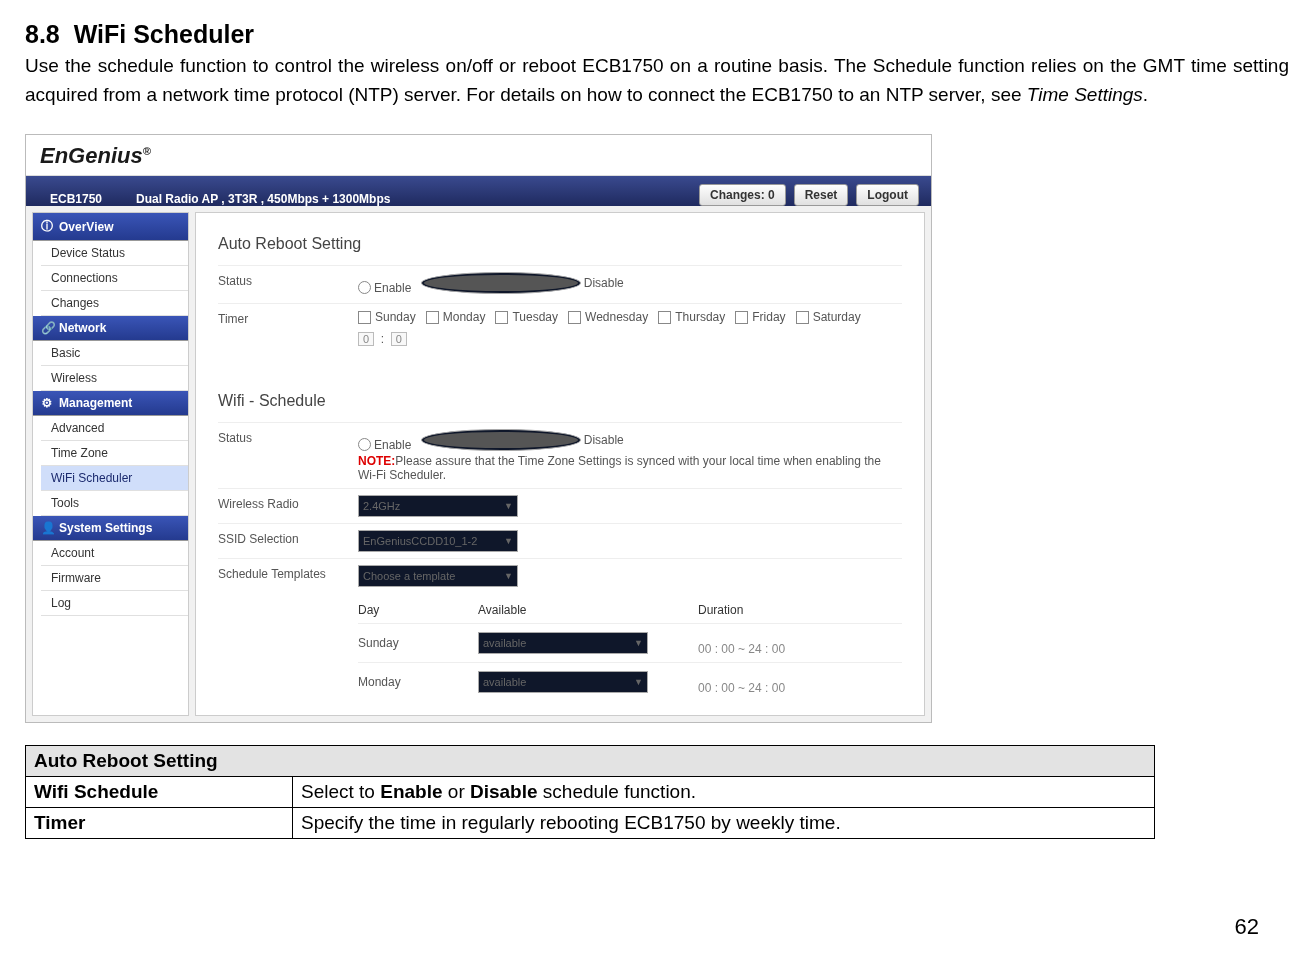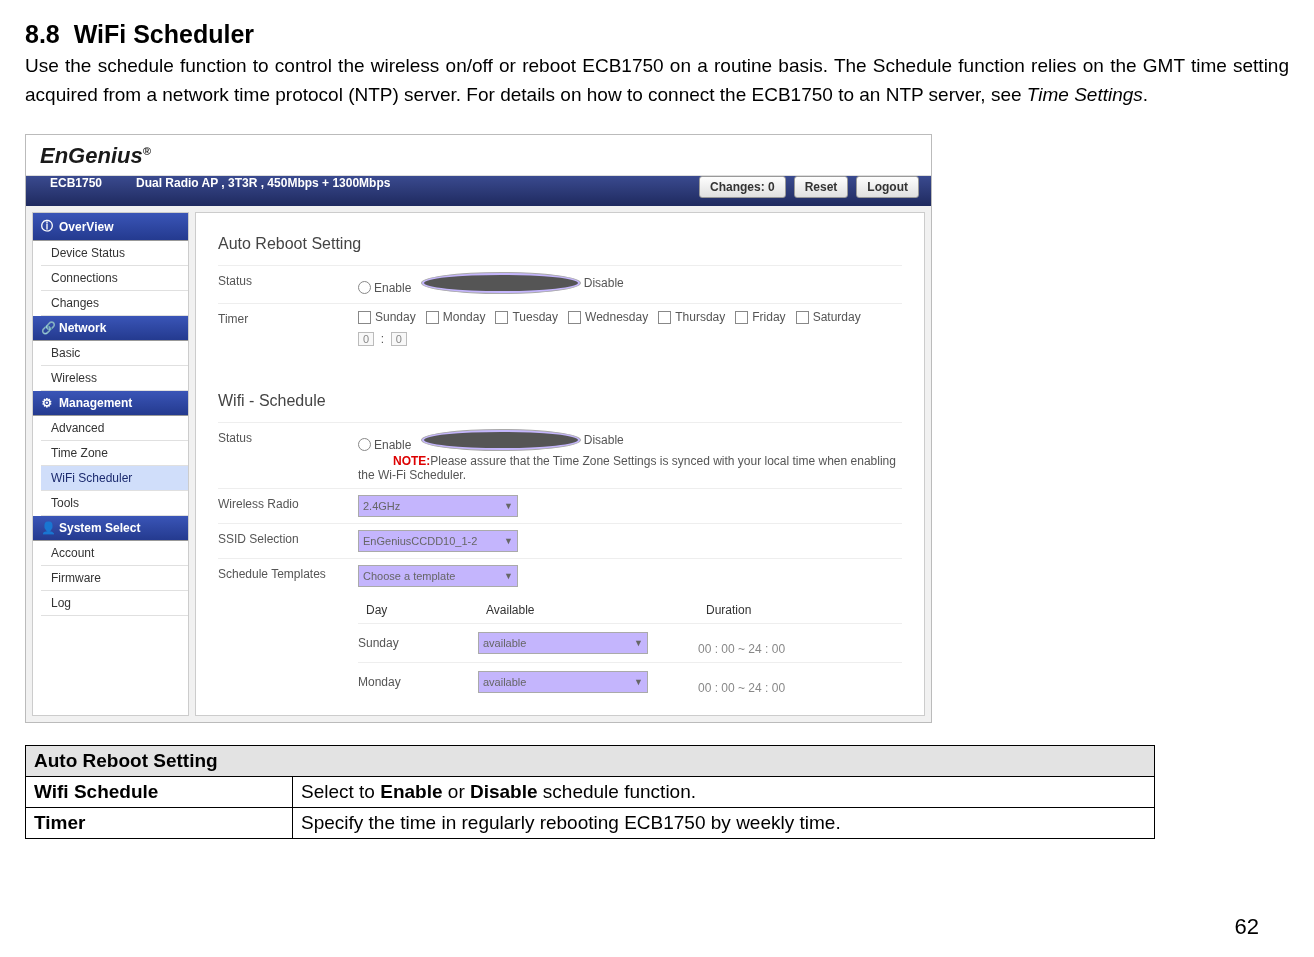--- a/index.html
+++ b/index.html
@@ -37,21 +37,21 @@
     padding: 8px 14px 6px 14px;
     border-bottom: 1px solid #ddd;
     font-size: 22px;
     font-weight: bold;
     color: #1a1a1a;
     font-style: italic;
   }
   .router-logo sup { font-size: 11px; }
   .router-bar {
     display: flex;
-    align-items: flex-start;
+    align-items: flex-end;
     background: linear-gradient(#3a4a8f, #1f2a5f);
     color: #fff;
     height: 30px;
     font-size: 12px;
   }
   .router-model {
     width: 100px;
     text-align: center;
     font-weight: bold;
   }
@@ -132,29 +132,29 @@
     width:11px; height:11px; border:1px solid #888; border-radius:50%; display:inline-block; position:relative;
   }
   .radio-dot.sel::after{
     content:""; position:absolute; inset:2px; background:#555; border-radius:50%;
   }
   .chk { width:11px; height:11px; border:1px solid #888; display:inline-block; margin-right:4px; vertical-align:middle;}
   .tiny-input {
     width:50px; height:18px; border:1px solid #bbb; background:#f8f8f8; color:#888; padding:0 4px; font-size:11px;
   }
   .sel {
-    border:1px solid #aaa; background:#c4b5fd; padding:1px 4px; font-size:11px; color:#666;
+    border:1px solid #aaa; background:#0f172a; padding:1px 4px; font-size:11px; color:#666;
     display:inline-flex; align-items:center; gap:6px; min-width:150px; height:18px; justify-content:space-between;
   }
   .sel .arrow { font-size:9px; }
-  .note-red { color:#d00; font-weight:bold;margin-left:35px; }
+  .note-red { color:#d00; font-weight:bold; }
   .sched-head {
     display:flex; font-size:12px; color:#333; padding:10px 0 6px 0; gap:20px;
   }
-  .sched-head .c1{width:100px;margin-left:8px;} .sched-head .c2{width:200px;} .sched-head .c3{flex:1;}
+  .sched-head .c1{width:100px;} .sched-head .c2{width:200px;} .sched-head .c3{flex:1;}
   .sched-row {
     display:flex; align-items:center; gap:20px; padding:6px 0; border-top:1px solid #eee; font-size:12px; color:#555;
   }
   .sched-row .c1{width:100px;} .sched-row .c2{width:200px;} .sched-row .c3{flex:1;color:#888;margin-top:12px;}
 
   
   .settings-table {
     border-collapse: collapse;
     width: 1130px;
     margin-top: 22px;
@@ -228,21 +228,21 @@
             <span class="sb-icon">⚙</span>
             <span>Management</span>
           </div>
       <div class="sb-item">Advanced</div>
       <div class="sb-item">Time Zone</div>
       <div class="sb-item active">WiFi Scheduler</div>
       <div class="sb-item">Tools</div>
 
       <div class="sb-header">
             <span class="sb-icon">👤</span>
-            <span>System Select</span>
+            <span>System Settings</span>
           </div>
       <div class="sb-item">Account</div>
       <div class="sb-item">Firmware</div>
       <div class="sb-item">Log</div>
     </div>
 
     <div class="main">
 
       <div class="panel-title">Auto Reboot Setting</div>
       <div class="form-row">

